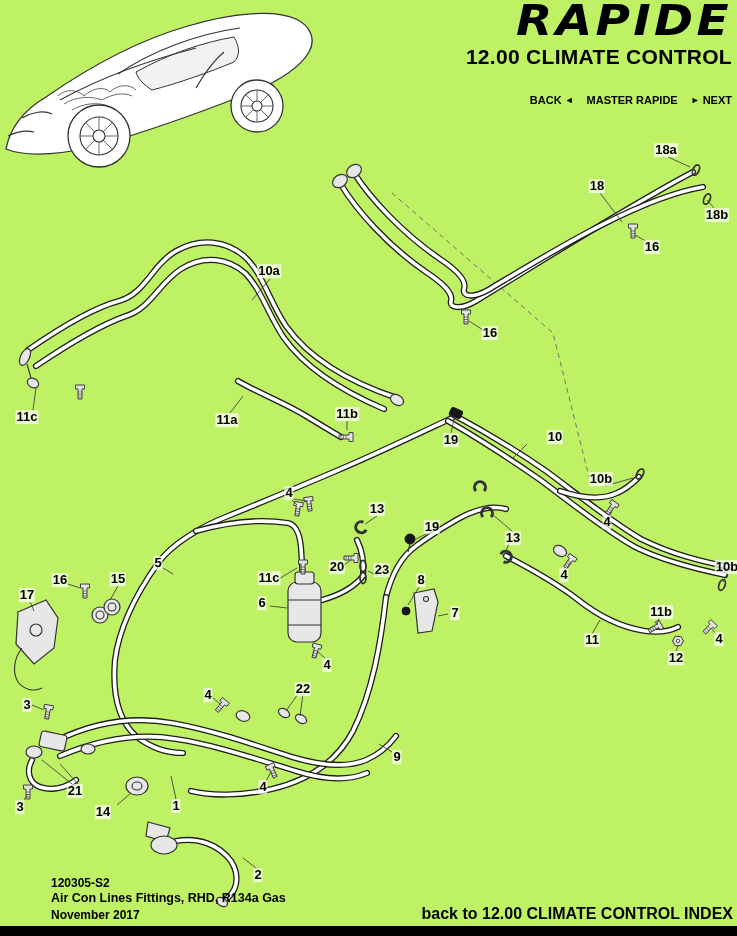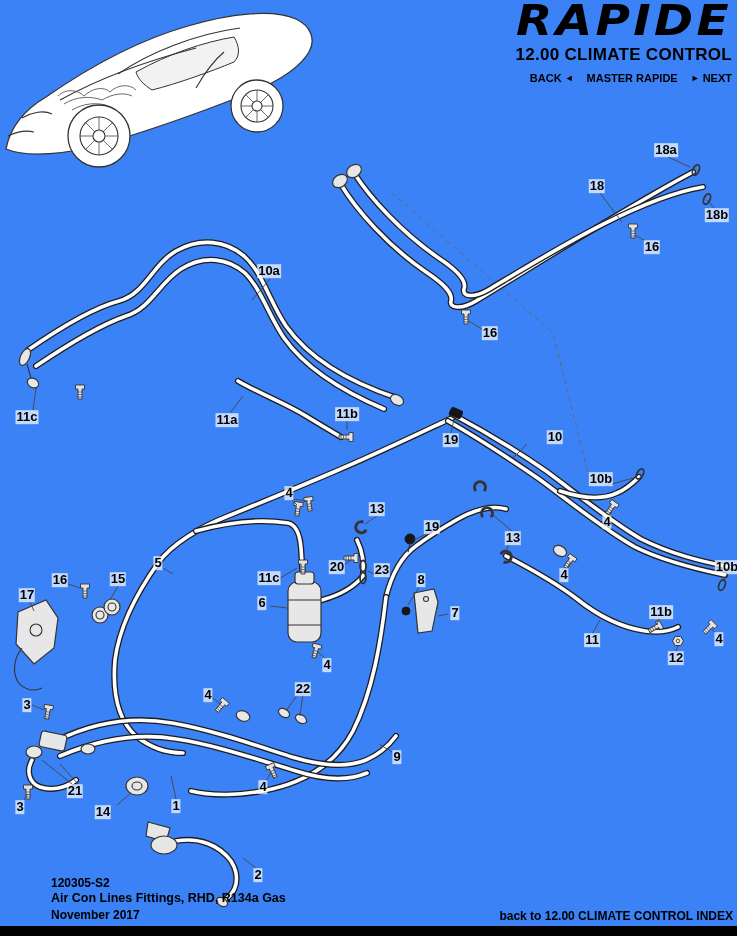--- a/index.html
+++ b/index.html
@@ -1,48 +1,48 @@
 <!DOCTYPE html>
 <html><head>
 <meta charset="utf-8">
 <style>
   html,body { margin:0; padding:0; background:#fff; }
   .page {
-    position:relative; width:737px; height:936px; background:#3b82f6;
+    position:relative; width:737px; height:936px; background:#bef264;
     overflow:hidden; font-family:"Liberation Sans", sans-serif; color:#000;
   }
   svg.diagram { position:absolute; left:0; top:0; }
 
   
   .header { position:absolute; top:0; right:5px; text-align:right; width:300px; }
   .logo {
     font-family:"DejaVu Sans", sans-serif; font-style:italic; font-weight:bold;
     font-size:42px; line-height:1.0; letter-spacing:3px;
     transform:scaleX(1.12); transform-origin:100% 50%; white-space:nowrap;
   }
-  .section-title { font-weight:bold; font-size:17px; margin-top:3px; letter-spacing:0.3px; }
-  .nav { margin-top:7px; display:flex; justify-content:flex-end; gap:13px;
+  .section-title { font-weight:bold; font-size:21px; margin-top:3px; letter-spacing:0.3px; }
+  .nav { margin-top:25px; display:flex; justify-content:flex-end; gap:13px;
          font-weight:bold; font-size:11px; }
   .nav a { color:#000; text-decoration:none; cursor:pointer; white-space:nowrap; }
   .arrow { font-size:9px; position:relative; top:-1px; }
 
   
   .callout-layer { position:absolute; left:0; top:0; width:100%; height:100%; pointer-events:none;text-decoration:underline; }
   .callout {
     position:absolute; transform:translate(-50%,-50%);
     font-weight:bold; font-size:13px; white-space:nowrap;
     background:rgba(255,255,255,0.7); padding:0 1px; line-height:1.05;
   }
 
   
   .footer-left { position:absolute; left:3px; bottom:13px; line-height:1.25;margin-left:48px; }
   .doc-number { font-weight:bold; font-size:12px; }
   .doc-title  { font-weight:bold; font-size:12.5px; }
   .doc-date   { font-weight:bold; font-size:12px; margin-top:1px; }
-  .footer-right { position:absolute; right:4px; bottom:13px; font-weight:bold; font-size:12px;margin-left:12px; }
+  .footer-right { position:absolute; right:4px; bottom:13px; font-weight:bold; font-size:16px;margin-left:12px; }
   .footer-right a { color:#000; text-decoration:none; cursor:pointer; }
   .bottom-bar { position:absolute; left:0; right:0; bottom:0; height:10px; background:#000; }
 
   
   .tube-outer { fill:none; stroke:#1d1d1d; stroke-width:6.2; stroke-linecap:round; stroke-linejoin:round; }
   .tube-inner { fill:none; stroke:#ffffff; stroke-width:3.6; stroke-linecap:round; stroke-linejoin:round; }
   .thin   { fill:none; stroke:#333; stroke-width:1.1; }
   .fine   { fill:none; stroke:#444; stroke-width:0.8; }
   .outline{ fill:#ffffff; stroke:#333; stroke-width:1.3; }
   .glass  { fill:#f2f2f2; stroke:#333; stroke-width:1; }

